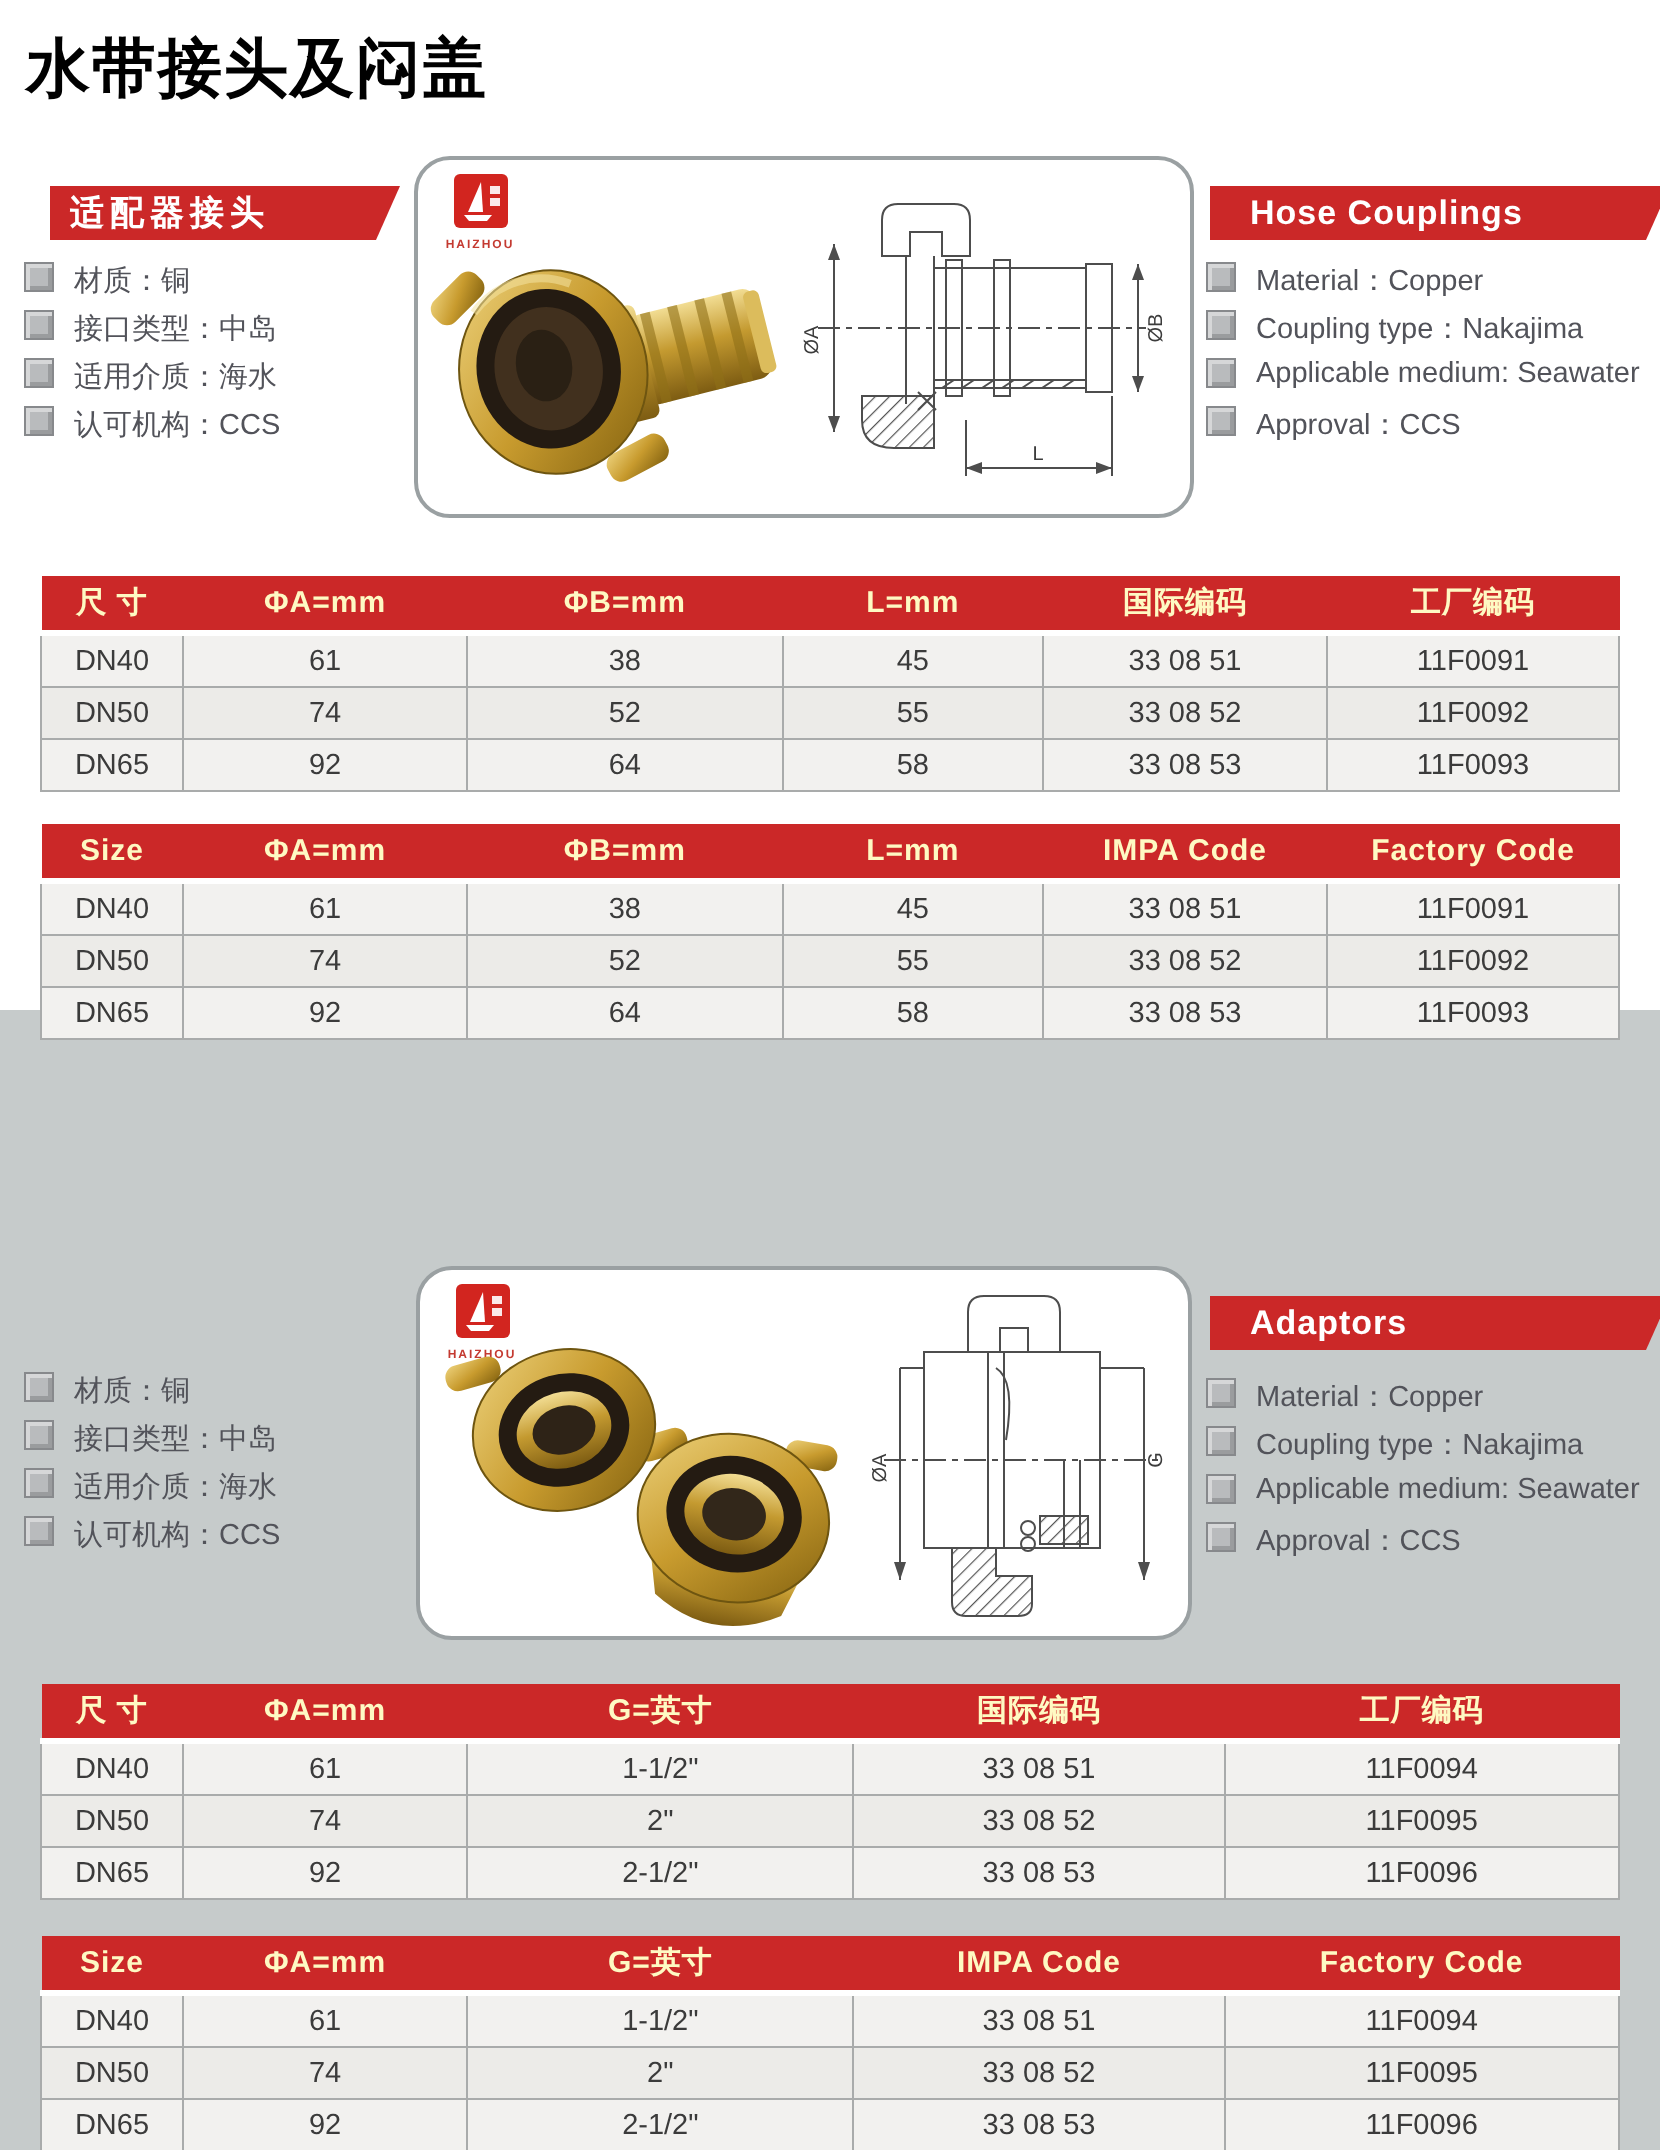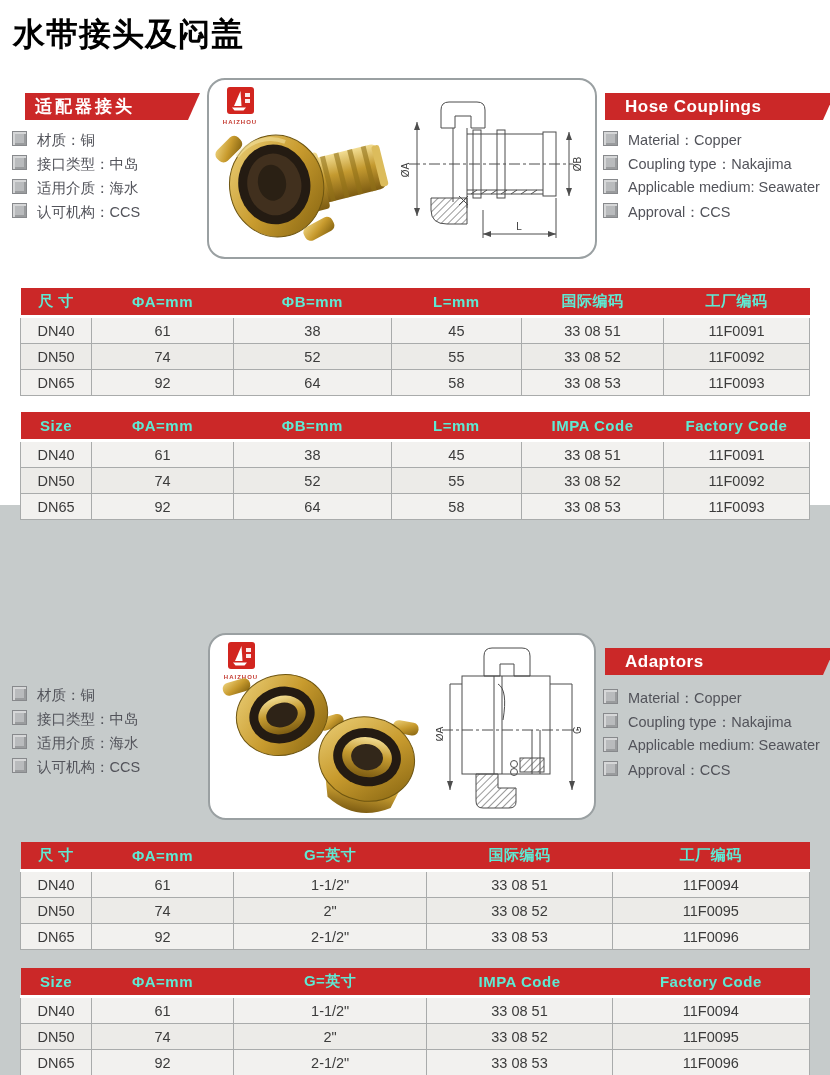--- a/index.html
+++ b/index.html
@@ -43,21 +43,21 @@
   #photo-1{left:6px;top:38px;width:196px;height:134px;}
   #photo-2{left:8px;top:28px;width:224px;height:152px;}
   .draw-svg{position:absolute;}
   #draw-1{right:6px;top:6px;width:188px;height:163px;}
   #draw-2{right:6px;top:5px;width:152px;height:172px;}
 
   
   table.spec-table{position:absolute;left:20px;width:790px;border-collapse:collapse;
                    table-layout:fixed;z-index:6;background:transparent;}
   #table-1{top:288px;} #table-2{top:412px;} #table-3{top:842px;} #table-4{top:968px;}
-  .spec-table th{background:#cb2828;color:#5eead4;font-weight:bold;font-size:15px;height:27px;
+  .spec-table th{background:#cb2828;color:#fef9c3;font-weight:bold;font-size:15px;height:27px;
                  padding:0;border:none;border-bottom:3px solid #fff;letter-spacing:.5px;}
   .spec-table td{background:#f2f1ef;border:1px solid #a9abab;font-size:14.5px;color:#3b3b3b;
                  text-align:center;height:25px;padding:0;}
   .spec-table tr:nth-child(even) td{background:#ecebe8;}
   .cols6 th:nth-child(1){width:9%}  .cols6 th:nth-child(2){width:18%}
   .cols6 th:nth-child(3){width:20%} .cols6 th:nth-child(4){width:16.5%}
   .cols6 th:nth-child(5){width:18%}
   .cols5 th:nth-child(1){width:9%}  .cols5 th:nth-child(2){width:18%}
   .cols5 th:nth-child(3){width:24.5%}.cols5 th:nth-child(4){width:23.5%}
 

